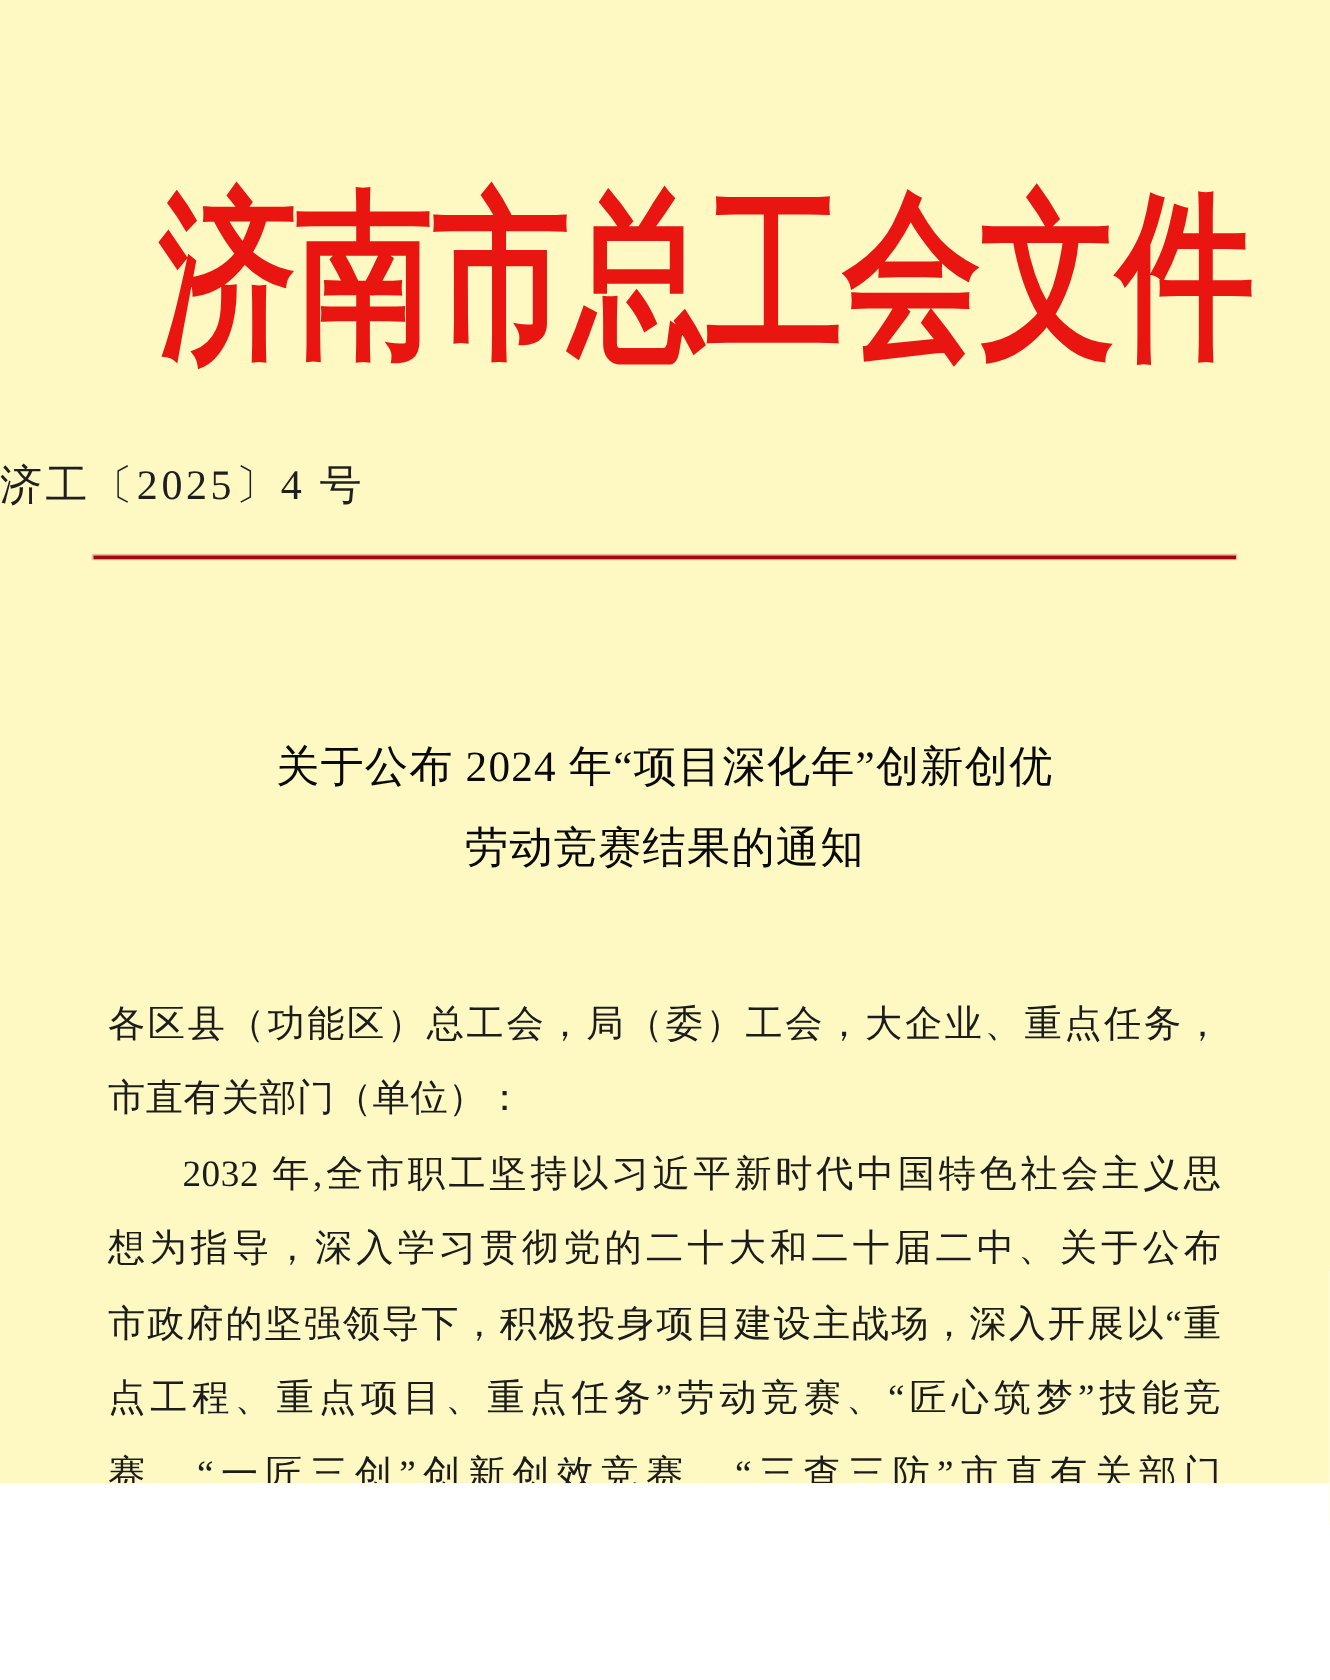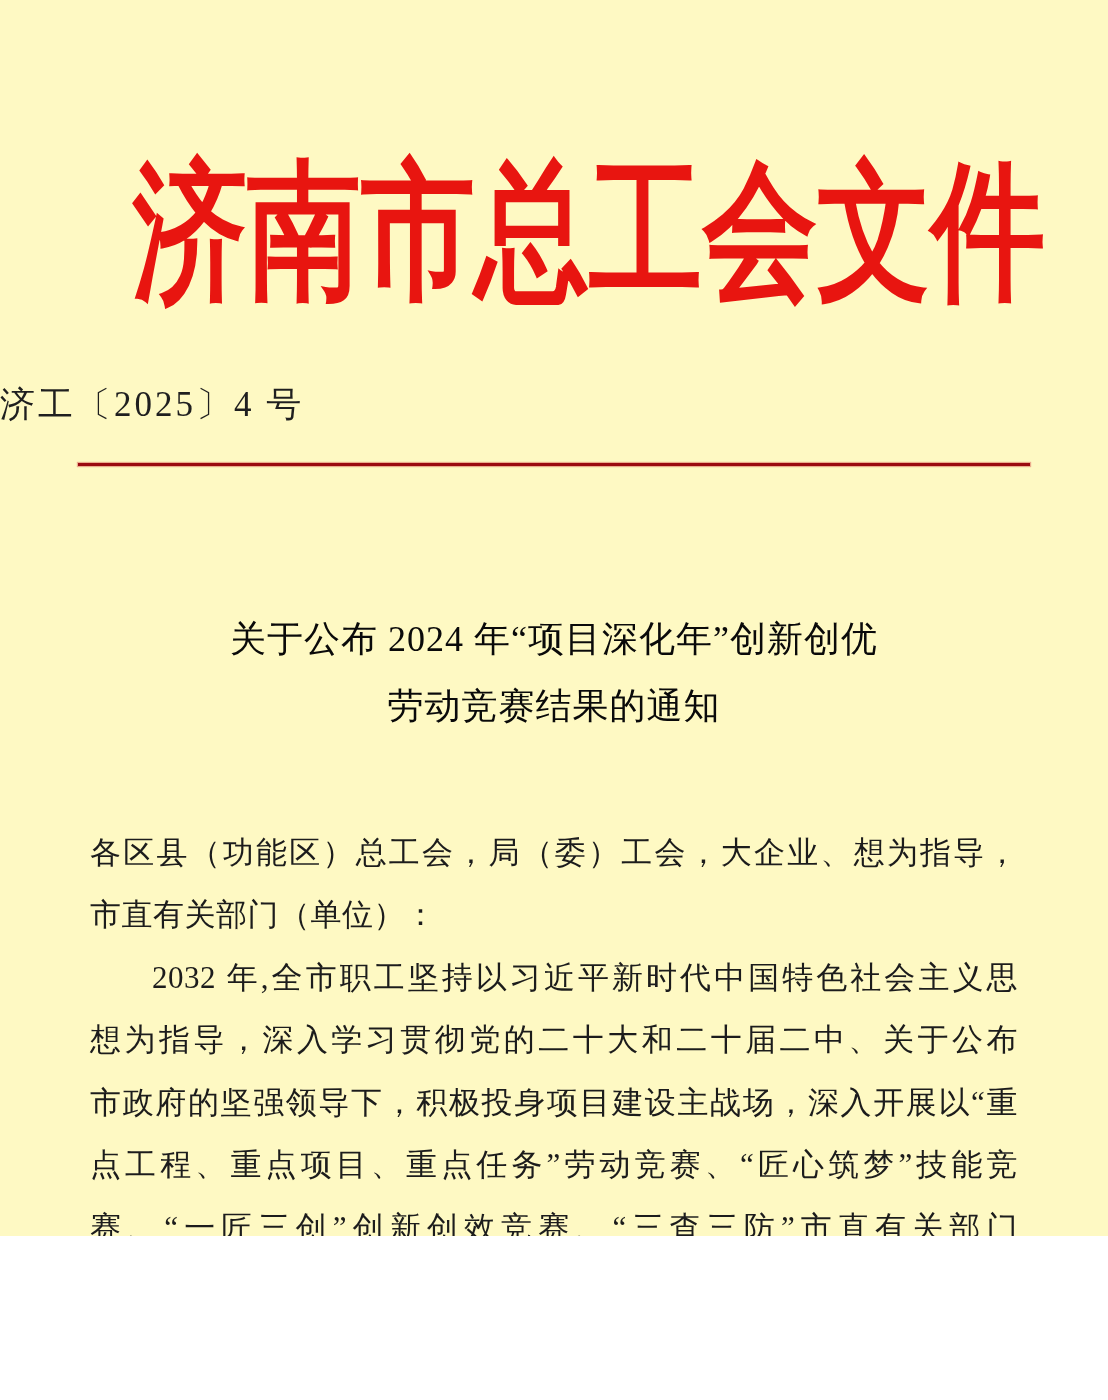--- a/index.html
+++ b/index.html
@@ -97,21 +97,21 @@
   <div class="doc-number">济工〔2025〕4 号</div>
 
   <div class="red-line"></div>
 
   <div class="doc-title">
     <div>关于公布 2024 年“项目深化年”创新创优</div>
     <div>劳动竞赛结果的通知</div>
   </div>
 
   <div class="body-block">
-    <div class="t-line">各区县（功能区）总工会，局（委）工会，大企业、想为指导，</div>
+    <div class="t-line">各区县（功能区）总工会，局（委）工会，大企业、重点任务，</div>
     <div class="t-line left">市直有关部门（单位）：</div>
     <div class="t-line indent">2032 年,全市职工坚持以习近平新时代中国特色社会主义思</div>
     <div class="t-line">想为指导，深入学习贯彻党的二十大和二十届二中、关于公布</div>
     <div class="t-line">市政府的坚强领导下，积极投身项目建设主战场，深入开展以“重</div>
     <div class="t-line">点工程、重点项目、重点任务”劳动竞赛、“匠心筑梦”技能竞</div>
     <div class="t-line">赛、“一匠三创”创新创效竞赛、“三查三防”市直有关部门</div>
   </div>
 
   <div class="page-number">— 1 —</div>
 

